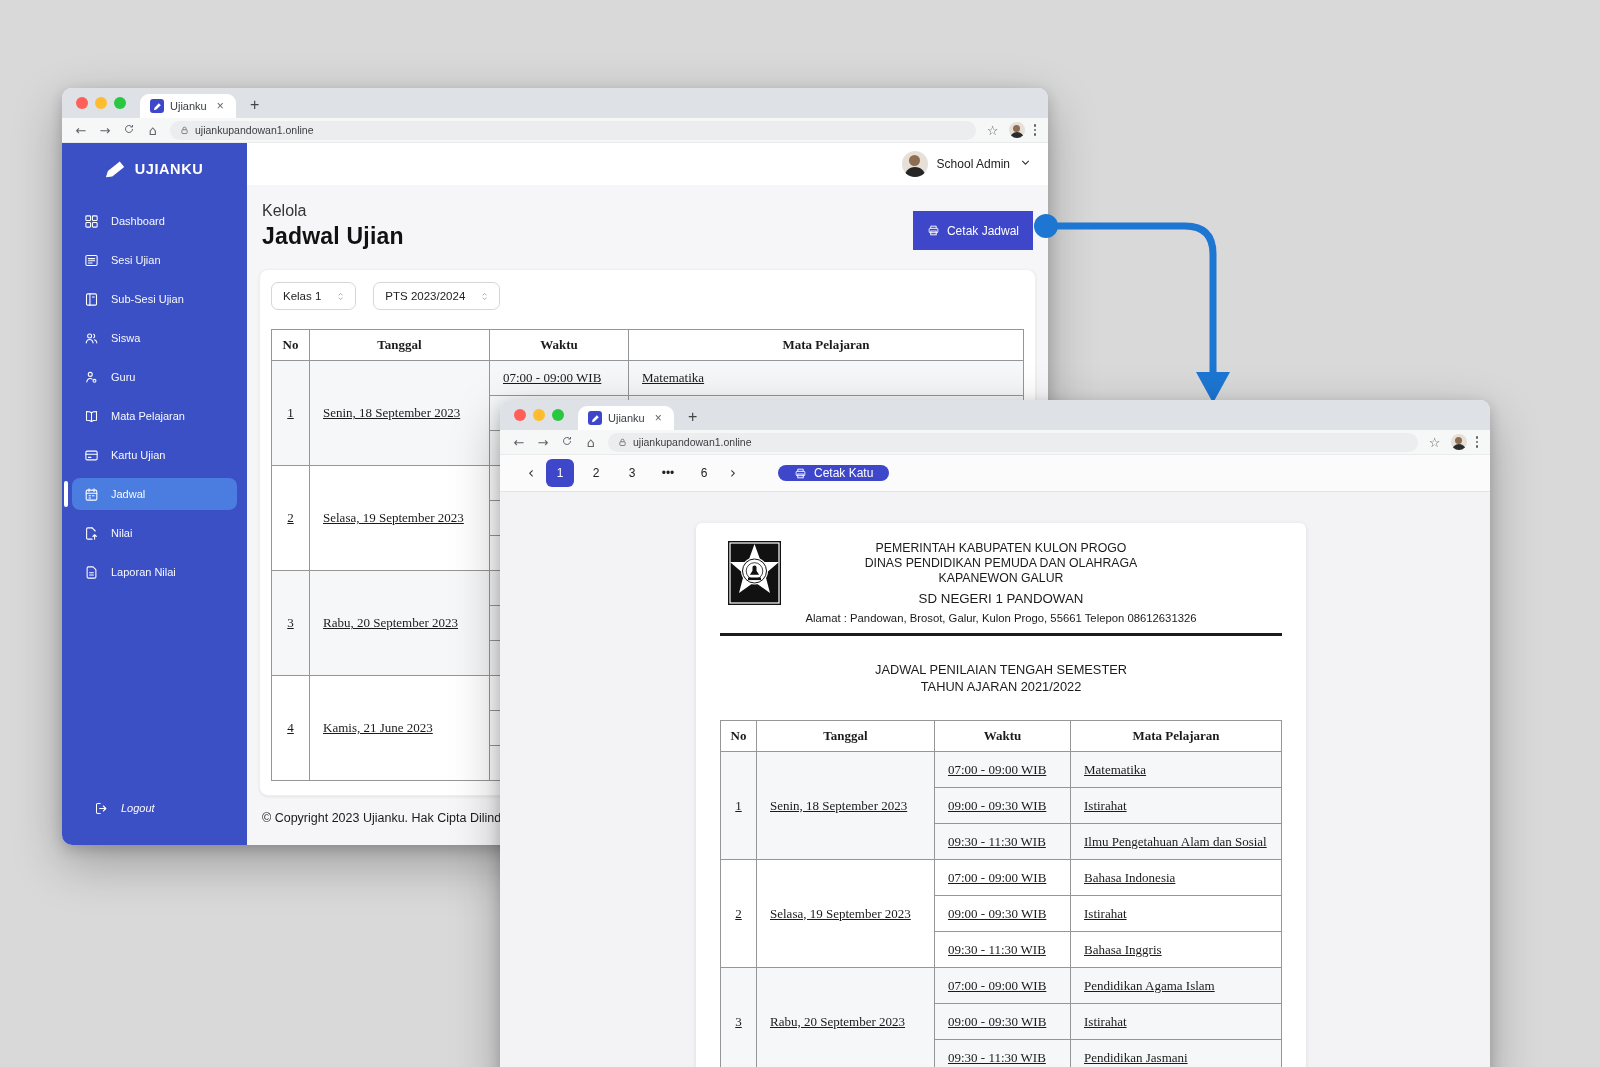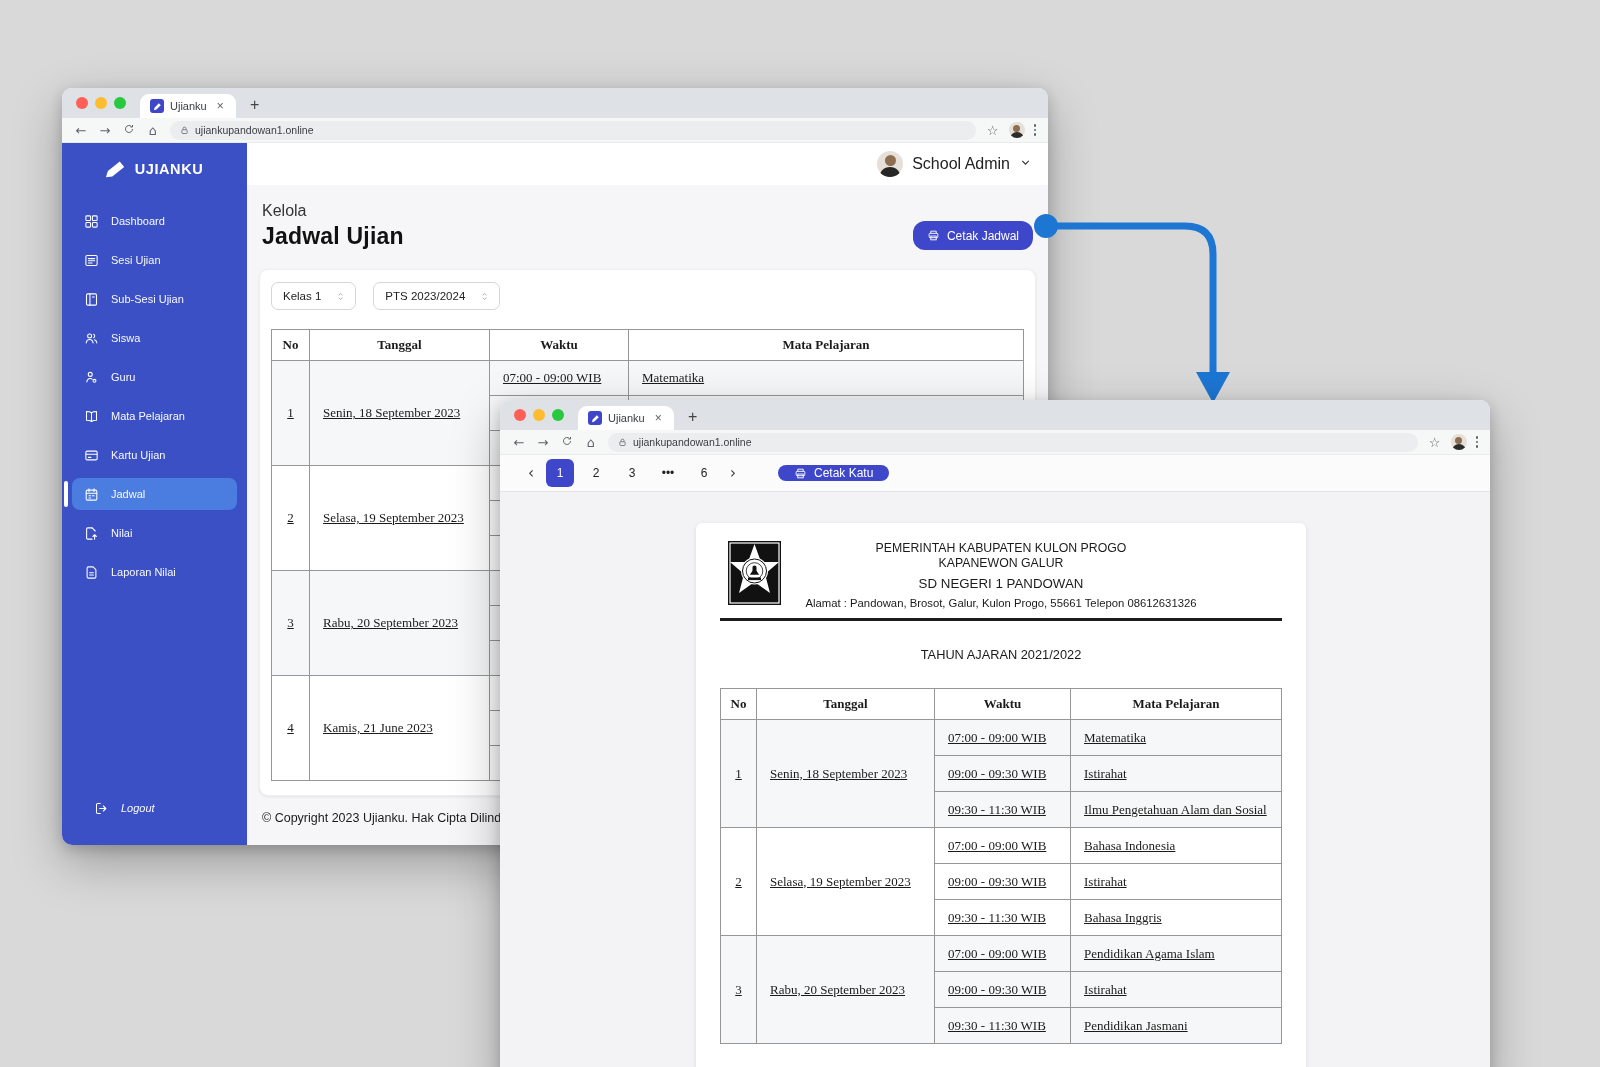--- a/index.html
+++ b/index.html
@@ -52,28 +52,28 @@
   .side-item.active::before { content:""; position:absolute; left:-8px; top:3px; bottom:3px; width:4px;
                               background:#fff; border-radius:3px; }
   .side-logout { position:absolute; bottom:14px; left:10px; right:10px;font-style:italic; }
 
   .main { flex:1; background:#f6f6f8; display:flex; flex-direction:column; min-width:0; }
   .main-header { height:42px; background:#fff; display:flex; align-items:center; justify-content:flex-end;
                  padding:0 16px; gap:9px; flex:none; }
   .avatar { width:26px; height:26px; border-radius:50%; background:#e6e0d8; position:relative; overflow:hidden; }
   .avatar i { position:absolute; width:11px; height:11px; border-radius:50%; background:#8d6e53; left:7.5px; top:4px; }
   .avatar b { position:absolute; width:22px; height:12px; border-radius:11px 11px 0 0; background:#262626; left:2px; top:16px; }
-  .user-name { font-size:16px; color:#222; }
+  .user-name { font-size:12px; color:#222; }
   .chev-down svg { width:13px; height:13px; stroke:#333; fill:none; stroke-width:2; }
 
   .content { padding:17px 12px 0 12px; position:relative; }
   .page-head { display:flex; justify-content:space-between; align-items:flex-end; padding:0 3px; }
   .crumb { font-size:16px; color:#333; margin-bottom:3px; }
   .page-title { font-size:23px; font-weight:bold; color:#111; letter-spacing:.2px; }
-  .btn-primary { background:#3e46c9; color:#fff; border:none; border-radius:12px; height:29px;
+  .btn-primary { background:#3e46c9; color:#fff; border:none; border-radius:0; height:39px;
                  display:inline-flex; align-items:center; gap:7px; padding:8px 14px; font-size:12px;
                  font-family:"Liberation Sans",sans-serif; cursor:pointer; }
   .btn-primary svg { width:13px; height:13px; stroke:#fff; fill:none; stroke-width:1.7; }
 
   .card { background:#fff; border-radius:9px; margin-top:19px; padding:12px 11px 14px 11px;
           box-shadow:0 1px 3px rgba(0,0,0,.08); border:1px solid #efefef; }
   .filters { display:flex; gap:17px; margin-bottom:19px; }
   .select { border:1px solid #d4d6d9; border-radius:7px; height:28px; display:inline-flex; align-items:center;
             gap:14px; padding:0 9px 0 11px; font-size:11.5px; color:#222; background:#fff; cursor:pointer; }
   .select svg { width:11px; height:11px; stroke:#9aa0a6; fill:none; stroke-width:1.8; }
@@ -464,25 +464,27 @@
           <rect width="53" height="64" fill="#111"></rect>
           <rect x="2" y="2" width="49" height="60" fill="none" stroke="#fff" stroke-width="1.2"></rect>
           <polygon points="26.5,3 33,21 51,21 37,33 42,52 26.5,41 11,52 16,33 2,21 20,21" fill="#fff"></polygon>
           <circle cx="26.5" cy="30" r="13.5" fill="#fff"></circle>
           <circle cx="26.5" cy="30" r="12" fill="none" stroke="#111" stroke-width="1"></circle>
           <circle cx="26.5" cy="30" r="8.3" fill="none" stroke="#111" stroke-width=".8"></circle>
           <path d="M26.5 24.5c1.2 0 2 .9 2 2v3.2l2.6 4h-9.2l2.6-4v-3.2c0-1.1.8-2 2-2z" fill="#111"></path>
           <rect x="20" y="36.5" width="13" height="2.6" fill="#111"></rect>
         </svg>
         <div class="lh-line">PEMERINTAH KABUPATEN KULON PROGO</div>
+        <div class="lh-line">DINAS PENDIDIKAN PEMUDA DAN OLAHRAGA</div>
         <div class="lh-line">KAPANEWON GALUR</div>
         <div class="lh-school">SD NEGERI 1 PANDOWAN</div>
         <div class="lh-addr">Alamat : Pandowan, Brosot, Galur, Kulon Progo, 55661 Telepon 08612631326</div>
       </div>
       <div class="doc-title">
+        <div>JADWAL PENILAIAN TENGAH SEMESTER</div>
         <div>TAHUN AJARAN 2021/2022</div>
       </div>
       <table class="sched" id="frontTable">
           <thead>
             <tr>
               <th class="c0">No</th>
               <th class="c1">Tanggal</th>
               <th class="c2">Waktu</th>
               <th class="c3">Mata Pelajaran</th>
             </tr>

